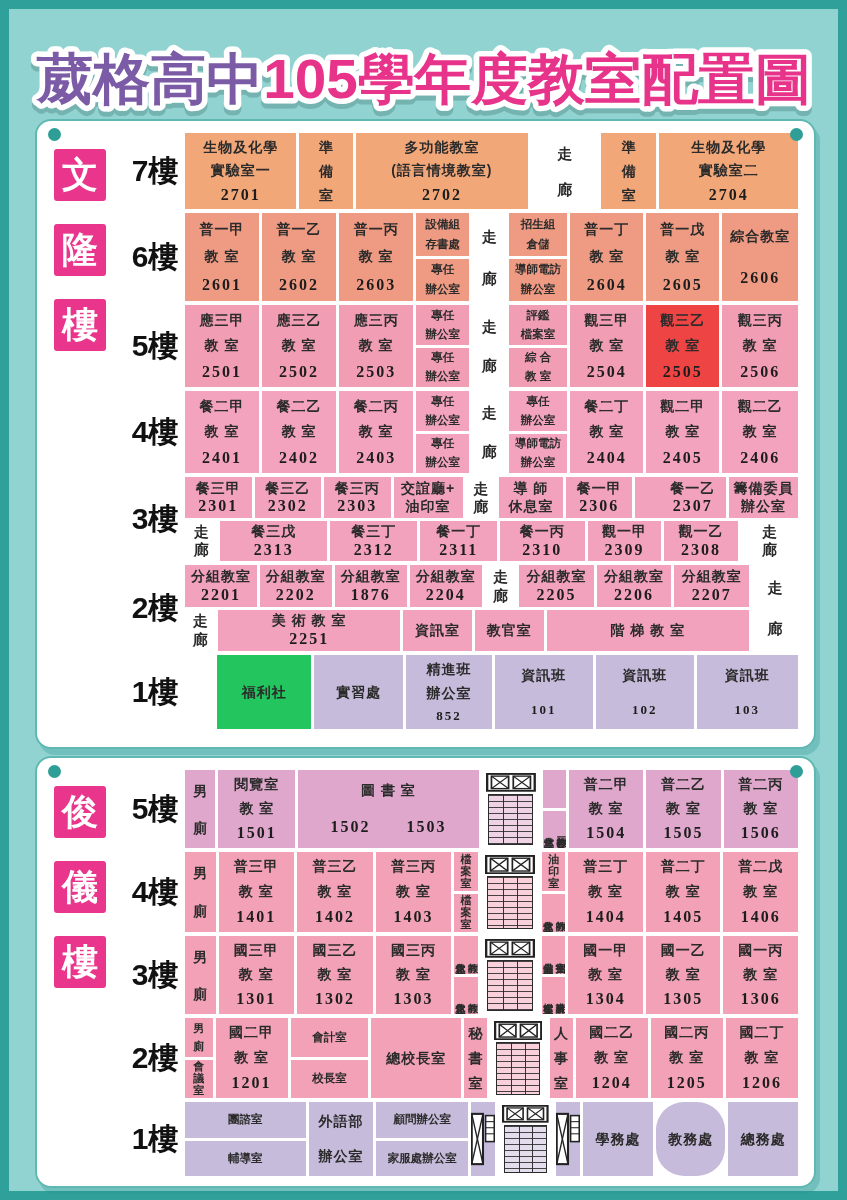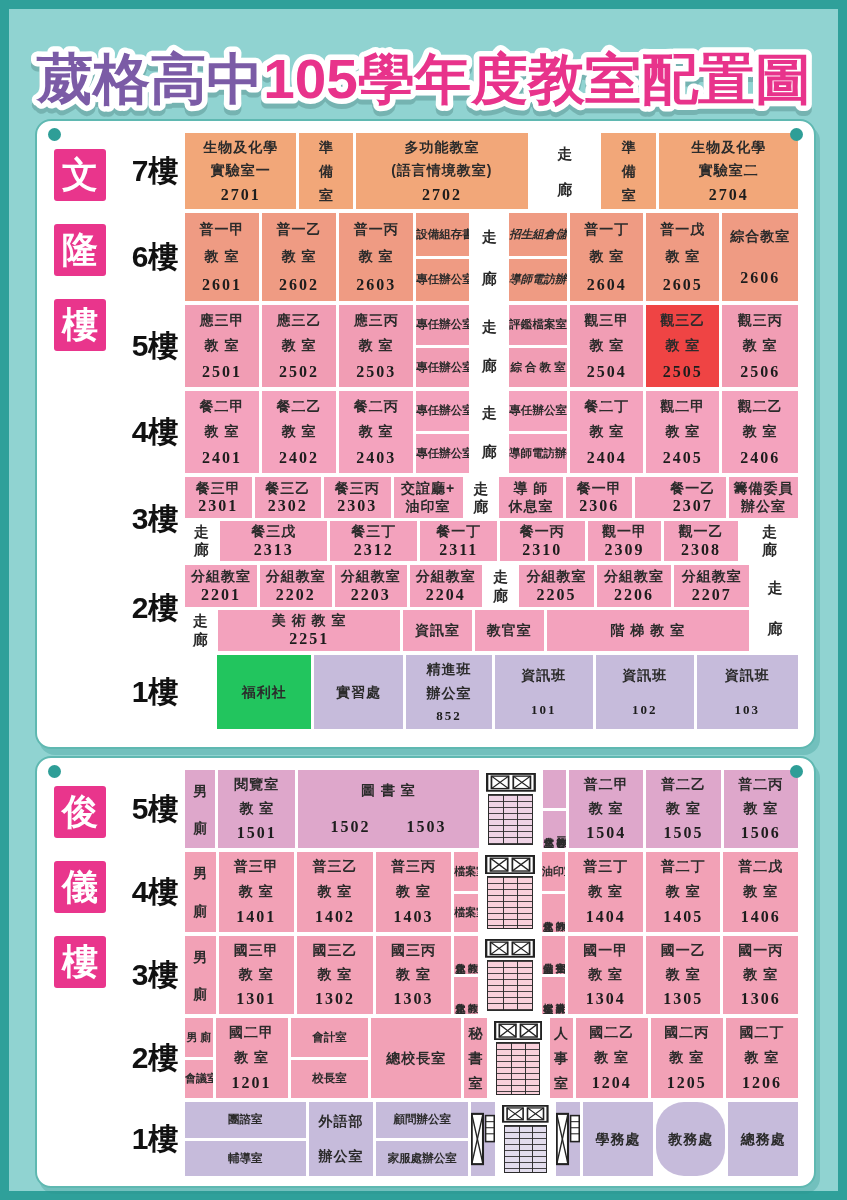--- a/index.html
+++ b/index.html
@@ -22,21 +22,21 @@
   .fline{flex:1;display:flex;gap:3px;}
   .cell{display:flex;flex-direction:column;align-items:center;justify-content:space-around;
         text-align:center;overflow:hidden;padding:2px 1px;}
   .lbl{font-size:14px;font-weight:700;letter-spacing:1px;color:#2b2b2b;line-height:1.15;white-space:pre;}
   .num{font-family:"Liberation Serif","DejaVu Serif",serif;font-size:16px;font-weight:600;
        letter-spacing:2px;color:#1d1d1d;white-space:pre;line-height:1.1;}
   .vch{font-size:14px;font-weight:700;color:#2b2b2b;line-height:1;}
   .cor{background:transparent!important;}
   .cor .vch{font-size:15px;}
   .splitv{padding:0;gap:3px;}
-  .half{flex:1;width:100%;display:flex;flex-direction:row;align-items:center;
+  .half{flex:1;width:100%;display:flex;flex-direction:column;align-items:center;
         justify-content:space-around;overflow:hidden;padding:1px;}
   .half .lbl{font-size:11.5px;letter-spacing:0;}
   .half .vch{font-size:11px;}
   .v2wrap{justify-content:center;}
   .vert2{writing-mode:vertical-rl;text-orientation:upright;white-space:pre-line;
          font-size:10px;font-weight:700;color:#2b2b2b;line-height:1.25;letter-spacing:0;}
   .stairs{background:#fff;justify-content:flex-start;gap:2px;padding:3px 2px;}
   .xbox{width:92%;height:26%;}
   .tread{width:80%;flex:1;border:1.5px solid #2b2b2b;}
   .elevc{justify-content:center;padding:2px;}
@@ -127,21 +127,21 @@
                   </div>
                   <div class="cell room half" style="background: rgb(239, 155, 131); flex: 1 1 0px;">
                     <div class="lbl">專任</div>
                     <div class="lbl">辦公室</div>
                   </div>
                 </div>
                 <div class="cell cor" style="flex: 0.62 1 0px;">
                   <div class="vch">走</div>
                   <div class="vch">廊</div>
                 </div>
-                <div class="cell splitv" style="flex: 1.15 1 0px; font-style: italic;">
+                <div class="cell splitv" style="flex: 1.15 1 0px;">
                   <div class="cell room half" style="background: rgb(239, 155, 131); flex: 1 1 0px;">
                     <div class="lbl">招生組</div>
                     <div class="lbl">倉儲</div>
                   </div>
                   <div class="cell room half" style="background: rgb(239, 155, 131); flex: 1 1 0px;">
                     <div class="lbl">導師電訪</div>
                     <div class="lbl">辦公室</div>
                   </div>
                 </div>
                 <div class="cell room" style="flex: 1.4 1 0px; background: rgb(239, 155, 131);">
@@ -375,21 +375,21 @@
                 <div class="cell room" style="flex: 1.3 1 0px; background: rgb(243, 162, 189);">
                   <div class="lbl">分組教室</div>
                   <div class="num">2201</div>
                 </div>
                 <div class="cell room" style="flex: 1.3 1 0px; background: rgb(243, 162, 189);">
                   <div class="lbl">分組教室</div>
                   <div class="num">2202</div>
                 </div>
                 <div class="cell room" style="flex: 1.3 1 0px; background: rgb(243, 162, 189);">
                   <div class="lbl">分組教室</div>
-                  <div class="num">2203</div>
+                  <div class="num">1876</div>
                 </div>
                 <div class="cell room" style="flex: 1.3 1 0px; background: rgb(243, 162, 189);">
                   <div class="lbl">分組教室</div>
                   <div class="num">2204</div>
                 </div>
                 <div class="cell cor" style="flex: 0.55 1 0px;">
                   <div class="vch">走</div>
                   <div class="vch">廊</div>
                 </div>
                 <div class="cell room" style="flex: 1.35 1 0px; background: rgb(243, 162, 189);">

